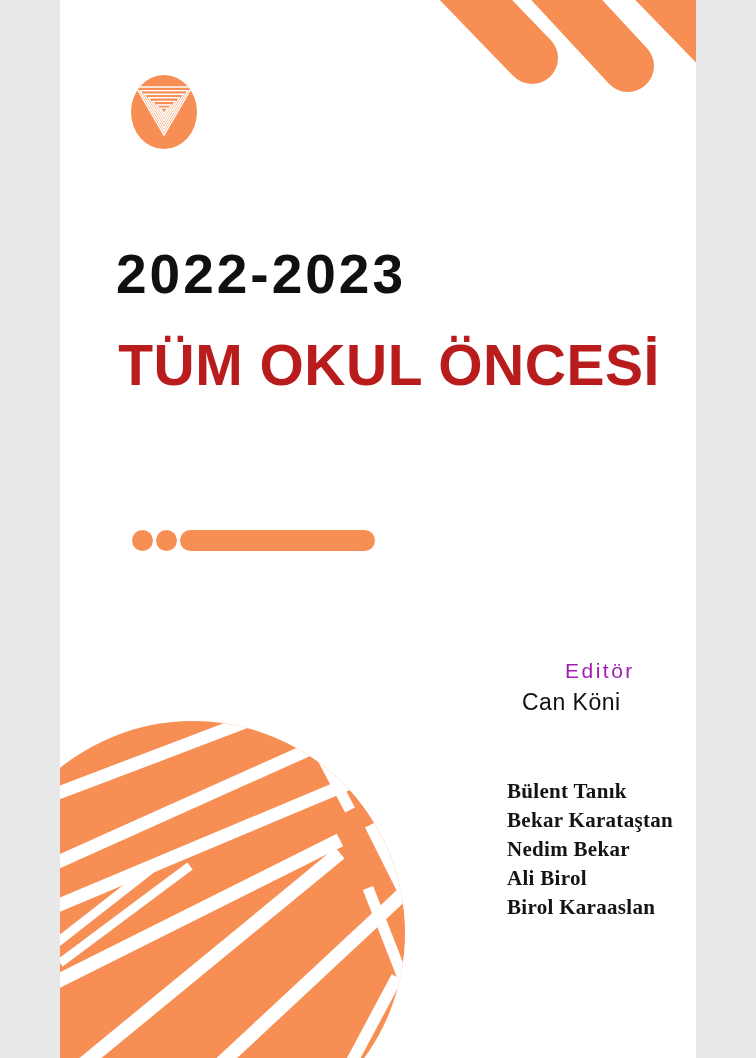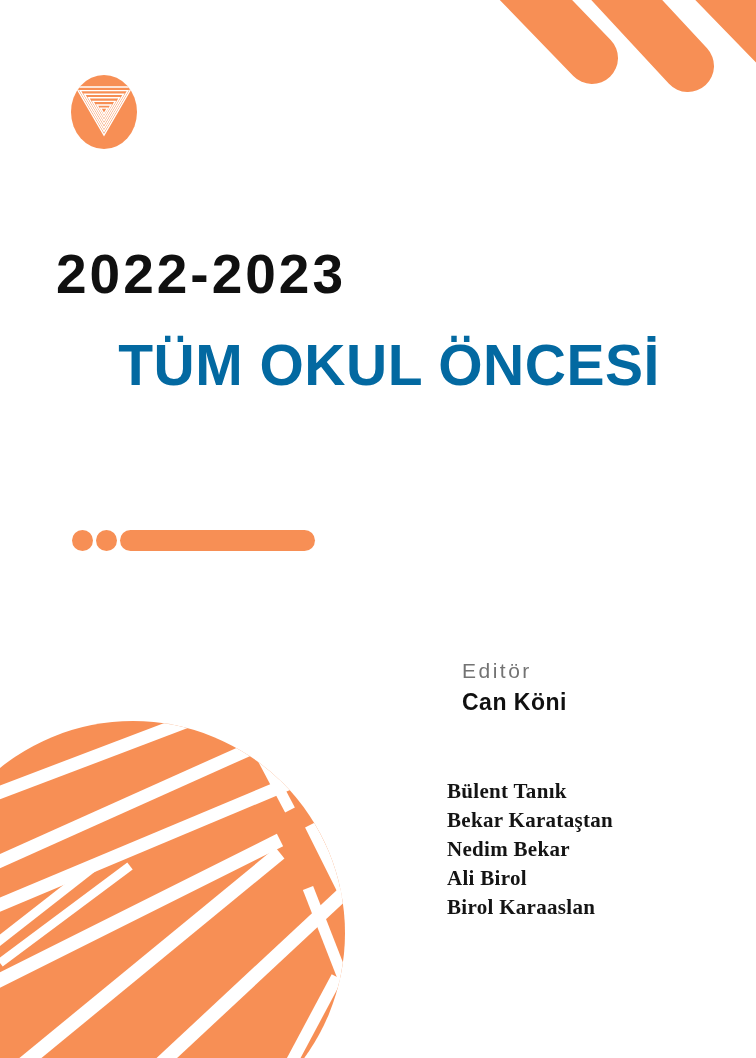--- a/index.html
+++ b/index.html
@@ -1,20 +1,20 @@
 <!DOCTYPE html>
 <html style="--accent: #F78F55; --ink: #101010; --paper: #FFFFFF;"><head>
 <meta charset="utf-8">
 <style>
   :root { --accent: #F78F55; --ink: #101010; --paper: #FFFFFF; }
   * { margin: 0; padding: 0; box-sizing: border-box; }
   html, body { background: #e8e8e8; }
   .page {
     position: relative;
-    width: 756px;
+    width: 636px;
     height: 1058px;
     margin: 0 auto;
     background: var(--paper);
     overflow: hidden;
     font-family: "Liberation Sans", sans-serif;
     color: var(--ink);
   }
   svg { display: block; }
 
   .corner-stripes { position: absolute; top: 0; right: 0; }
@@ -35,21 +35,21 @@
   .title {
     position: absolute;
     left: 22px;
     right: 0;
     top: 340px;
     text-align: center;
     font-size: 57px;
     font-weight: bold;
     line-height: 51px;
     letter-spacing: 0.5px;
-    color: #0369a1;
+    color: #b91c1c;
   }
   .title .line { display: block; }
 
   .divider {
     position: absolute;
     left: 72px;
     top: 530px;
     display: flex;
     align-items: center;
     gap: 3px;
@@ -63,26 +63,27 @@
     width: 195px; height: 21px;
     border-radius: 11px;
     background: var(--accent);
   }
 
   .editor-block { position: absolute; left: 462px; top: 659px; }
   .editor-label {
     font-size: 21px;
     font-weight: 400;
     letter-spacing: 2.5px;
-    color: #737373;
+    color: #a21caf;
+    margin-left: 43px;
   }
   .editor-name {
     margin-top: 6px;
     font-size: 23px;
-    font-weight: bold;
+    font-weight: normal;
     letter-spacing: 0.5px;
   }
 
   .authors { position: absolute; left: 447px; top: 777px; list-style: none; font-family: Liberation Serif, serif; }
   .authors li {
     font-size: 21px;
     font-weight: bold;
     line-height: 29px;
     letter-spacing: 0.3px;
     color: #141414;

